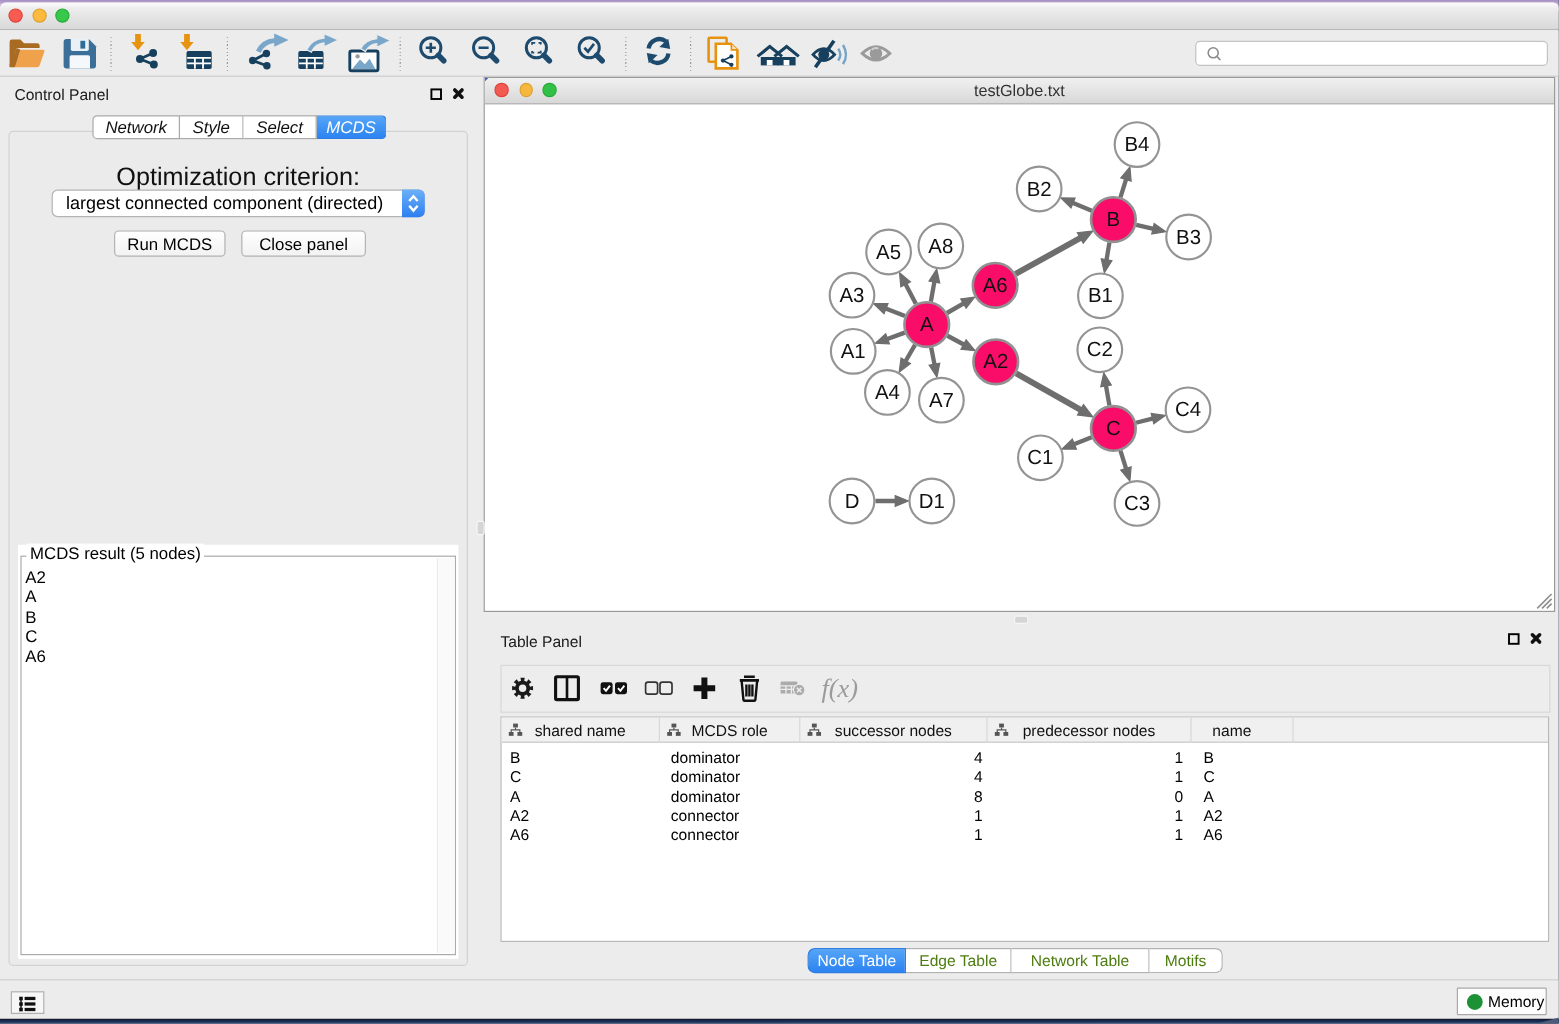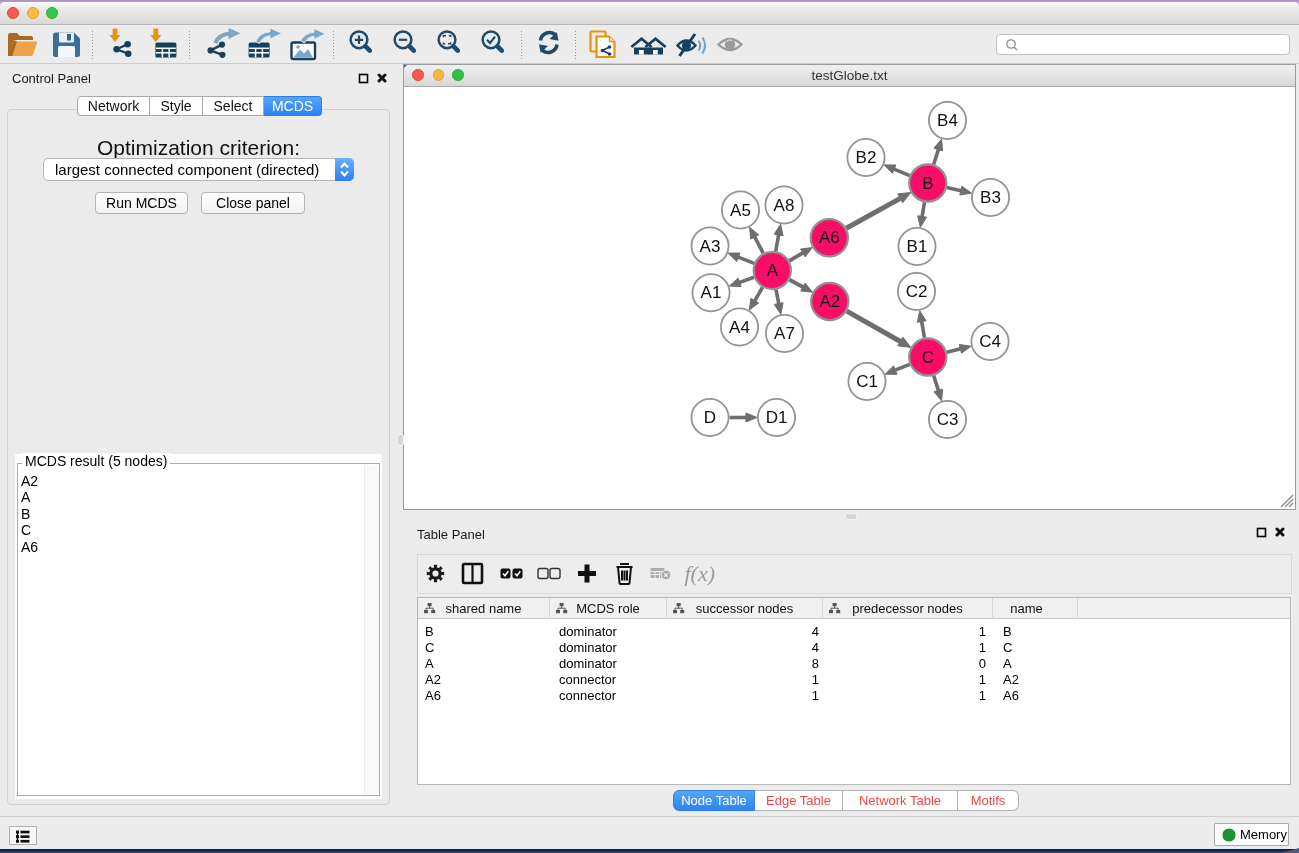--- a/index.html
+++ b/index.html
@@ -20,21 +20,21 @@
   #toolbar { left:0; top:24px; width:1299px; height:38px; background:#ececec;
     border-bottom:1px solid #cccccc; }
   .tsep { position:absolute; top:5px; height:28px; width:1px;
     background-image:repeating-linear-gradient(#9a9a9a 0 1px, transparent 1px 3px); }
   #searchbox { position:absolute; left:996px; top:8px; width:294px; height:21px;
     background:#fff; border:1px solid #c3c3c3; border-radius:4px; }
   
   #cp-title { left:12px; top:69px; font-size:13px; color:#1a1a1a; }
   #cp-content { left:7px; top:107px; width:383px; height:696px; background:#ebebeb;
     border:1px solid #d2d2d2; border-radius:4px; }
-  #cp-tabs { left:77px; top:94px; height:20px; }
+  #cp-tabs { left:77px; top:94px; height:20px;font-style:italic; }
   .seg { float:left; height:20px; border:1px solid #a9a9a9; border-left:none;
     background:#fff; font-size:14px; color:#111; text-align:center; line-height:18px; }
   .seg.first { border-left:1px solid #a9a9a9; border-radius:4px 0 0 4px; }
   .seg.last { border-radius:0 4px 4px 0; }
   .seg.sel { background:linear-gradient(#55a5f7,#2c83f2); color:#fff; border-color:#2e7de0; }
   #opt-label { left:8px; top:134px; width:381px; text-align:center; font-size:21px; color:#111; }
   #combo { left:43px; top:155.5px; width:311px; height:23px; background:#fff;
     border:1px solid #b4b4b4; border-radius:5px; font-size:15px; color:#000;
     line-height:21px; padding-left:11px; }
   #combo-btn { position:absolute; right:-1px; top:-1px; width:19px; height:23px;
@@ -65,21 +65,21 @@
   #tp-table { left:417px; top:595px; width:874px; height:188px; background:#fff;
     border:1px solid #b9b9b9; }
   #tp-header { position:absolute; left:0; top:0; width:100%; height:21px;
     background:#f0f0f0; border-bottom:1px solid #c9c9c9; }
   .th { position:absolute; top:0; height:21px; font-size:13px; color:#111;
     text-align:center; line-height:21px; border-right:1px solid #d8d8d8; }
   .td { position:absolute; font-size:13px; color:#000; height:16px; line-height:16px; }
   
   #bot-tabs { left:673px; top:788px; height:21px; }
   .bseg { float:left; height:21px; border:1px solid #b2b2b2; border-left:none;
-    background:#fff; font-size:13px; color:#ef4444; text-align:center; line-height:19px; }
+    background:#fff; font-size:13px; color:#4d7c0f; text-align:center; line-height:19px; }
   
   #statusbar { left:0px; top:814px; width:1299px; height:33px; border-top:1px solid #d0d0d0; background:#ececec; }
   #sb-btn { position:absolute; left:9px; top:8.5px; width:28px; height:19.5px;
     background:#f7f7f7; border:1px solid #b0b0b0; }
   #memory-btn { position:absolute; left:1214px; top:5.8px; width:75px; height:23px;
     background:#fdfdfd; border:1px solid #a9a9a9; border-radius:1px;
     font-size:13px; color:#000; line-height:21px; padding-left:25px; }
 </style>
 </head>
 <body>

